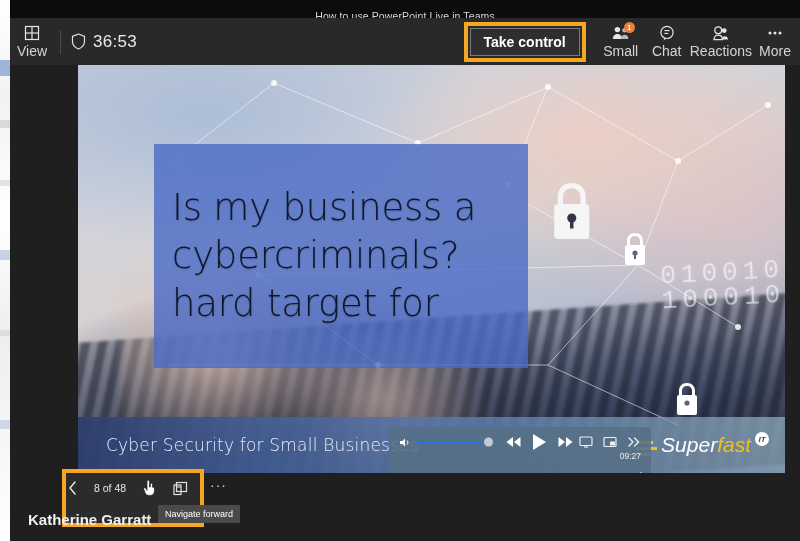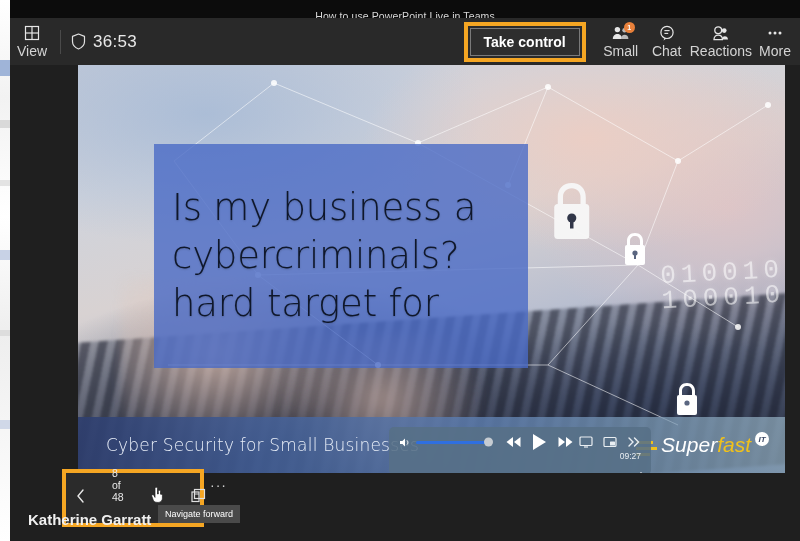--- a/index.html
+++ b/index.html
@@ -235,22 +235,22 @@
   
   .navbar-hl {
     position: absolute; left: 52px; top: 404px;
     width: 142px; height: 58px;
     border: 4px solid #f5a623;
     background: #2b2b2b;
   }
   .navbar {
     position: absolute; left: 0; top: 0; right: 0;
     height: 30px;
-    display: flex; align-items: flex-end; gap: 27px;
-    padding: 0 10px;
+    display: flex; align-items: center; gap: 17px;
+    padding: 0 2px;
   }
   .nav-count { color: #e8e8e8; font-size: 10.5px; }
   .tooltip {
     position: absolute; left: 62px; top: 32px;
     background: #4a4a4a; color: #ffffff;
     font-size: 9px; padding: 4px 7px;
     white-space: nowrap;
     margin-left: 30px;
   }
   .more-dots {

